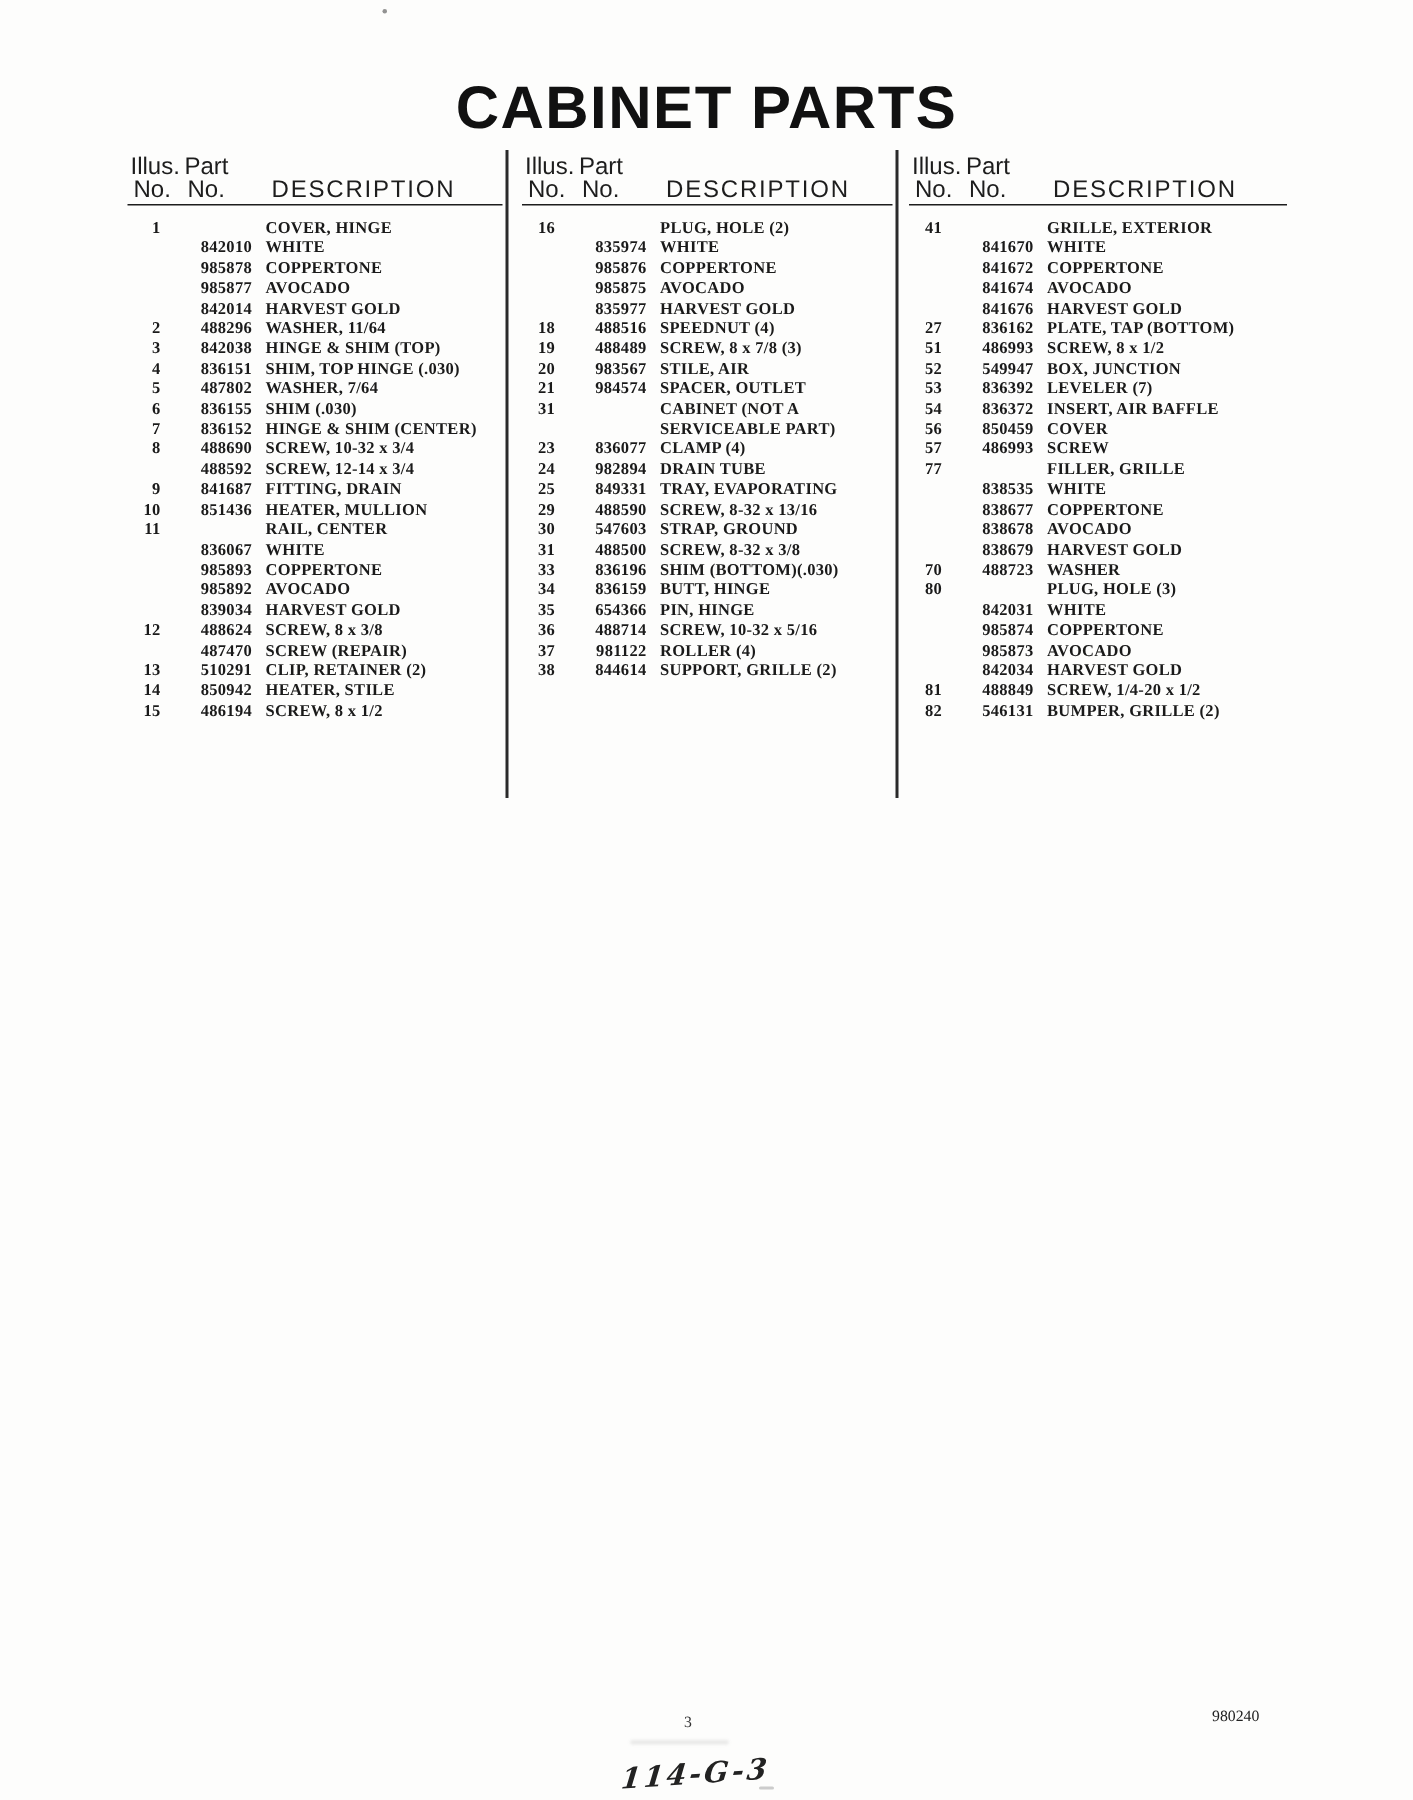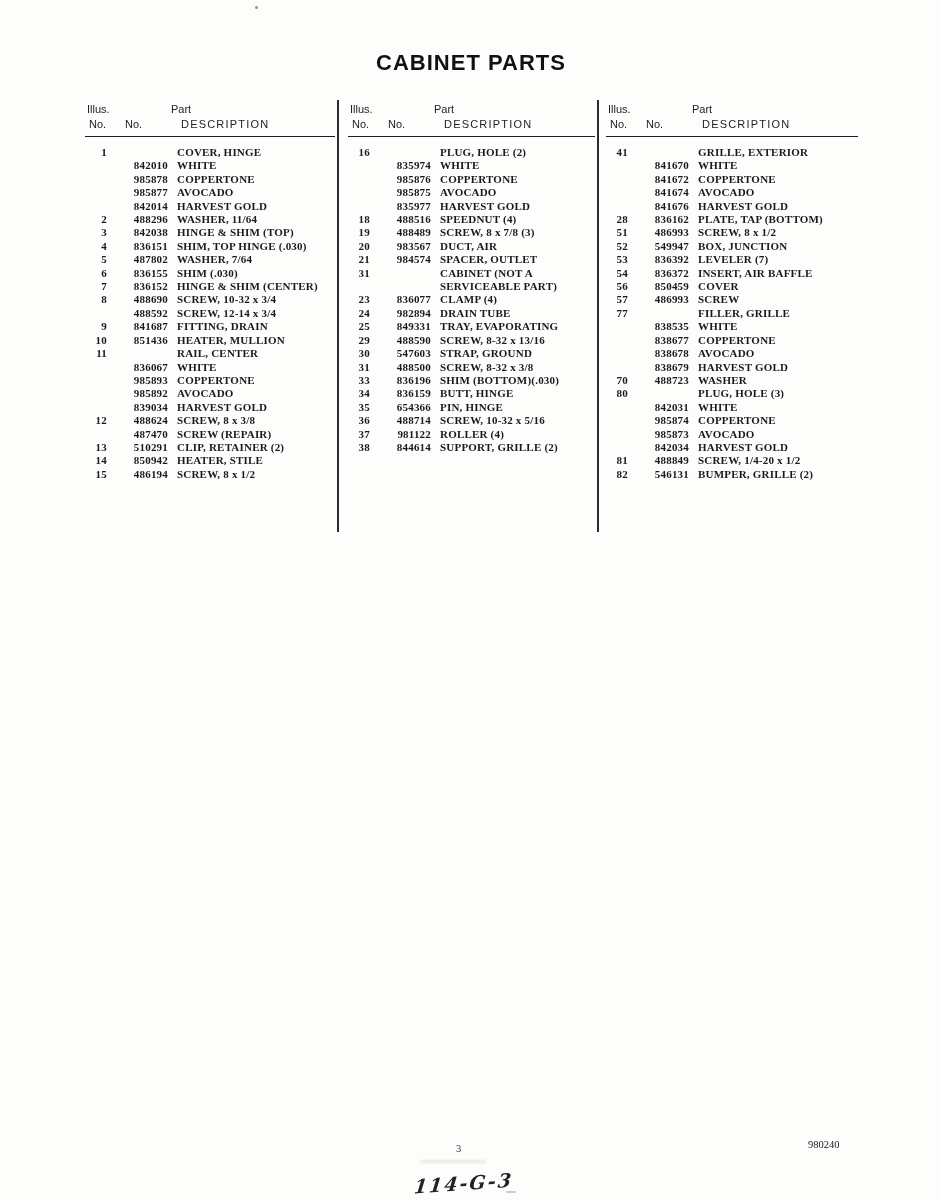--- a/index.html
+++ b/index.html
@@ -9,46 +9,46 @@
     margin:0 auto;
     background:#fdfdfc;
     font-family:"Liberation Serif", serif;
     color:#1a1a1a;
     overflow:hidden;
   }
   .title{
     position:absolute;top:50px;left:0;width:942px;
     text-align:center;
     font-family:"Liberation Sans", sans-serif;
-    font-size:22px;font-weight:bold;letter-spacing:1px;
+    font-size:40px;font-weight:bold;letter-spacing:1px;
     color:#111;
   }
   .subtitle{
     position:absolute;top:82px;left:0;width:942px;
     text-align:center;
     font-family:"Liberation Sans", sans-serif;
     font-size:15px;font-weight:bold;letter-spacing:1.5px;
     color:#161616;
   }
   .vline{position:absolute;width:1.5px;background:#2a2a2a;}
   .vline.v1{left:337px;top:100px;height:432px;}
   .vline.v2{left:597px;top:100px;height:432px;}
   .col{position:absolute;top:103px;}
   .col.c1{left:85px;width:250px;}
   .col.c2{left:348px;width:247px;}
   .col.c3{left:606px;width:252px;}
   .col-header{
     position:relative;height:33px;
     border-bottom:1.5px solid #1d1d1d;
     font-family:"Liberation Sans", sans-serif;
-    font-size:11px;color:#1d1d1d;
+    font-size:16px;color:#1d1d1d;
   }
   .col-header span{position:absolute;white-space:nowrap;}
   .h-illus{left:2px;top:0;}
-  .h-part{left:38px;top:0;margin-left:48px;}
+  .h-part{left:38px;top:0;}
   .h-no1{left:4px;top:15px;}
   .h-no2{left:40px;top:15px;}
   .h-desc{left:96px;top:15px;letter-spacing:1.2px;text-align:right;}
   .rows{margin-top:9px;}
   .prow{
     display:grid;
     grid-template-columns:22px 52px auto;
     column-gap:9px;
     line-height:13.4px;
     font-size:11px;font-weight:bold;
@@ -306,21 +306,21 @@
 
         <div class="prow">
           <span class="cell-illus">19</span>
           <span class="cell-part">488489</span>
           <span class="cell-desc">SCREW, 8 x 7/8 (3)</span>
         </div>
 
         <div class="prow">
           <span class="cell-illus">20</span>
           <span class="cell-part">983567</span>
-          <span class="cell-desc">DUCT, AIR</span>
+          <span class="cell-desc">STILE, AIR</span>
         </div>
 
         <div class="prow">
           <span class="cell-illus">21</span>
           <span class="cell-part">984574</span>
           <span class="cell-desc">SPACER, OUTLET</span>
         </div>
 
         <div class="prow">
           <span class="cell-illus">31</span>
@@ -442,21 +442,21 @@
           <span class="cell-desc">AVOCADO</span>
         </div>
 
         <div class="prow">
           <span class="cell-illus"></span>
           <span class="cell-part">841676</span>
           <span class="cell-desc">HARVEST GOLD</span>
         </div>
 
         <div class="prow">
-          <span class="cell-illus">28</span>
+          <span class="cell-illus">27</span>
           <span class="cell-part">836162</span>
           <span class="cell-desc">PLATE, TAP (BOTTOM)</span>
         </div>
 
         <div class="prow">
           <span class="cell-illus">51</span>
           <span class="cell-part">486993</span>
           <span class="cell-desc">SCREW, 8 x 1/2</span>
         </div>
 

